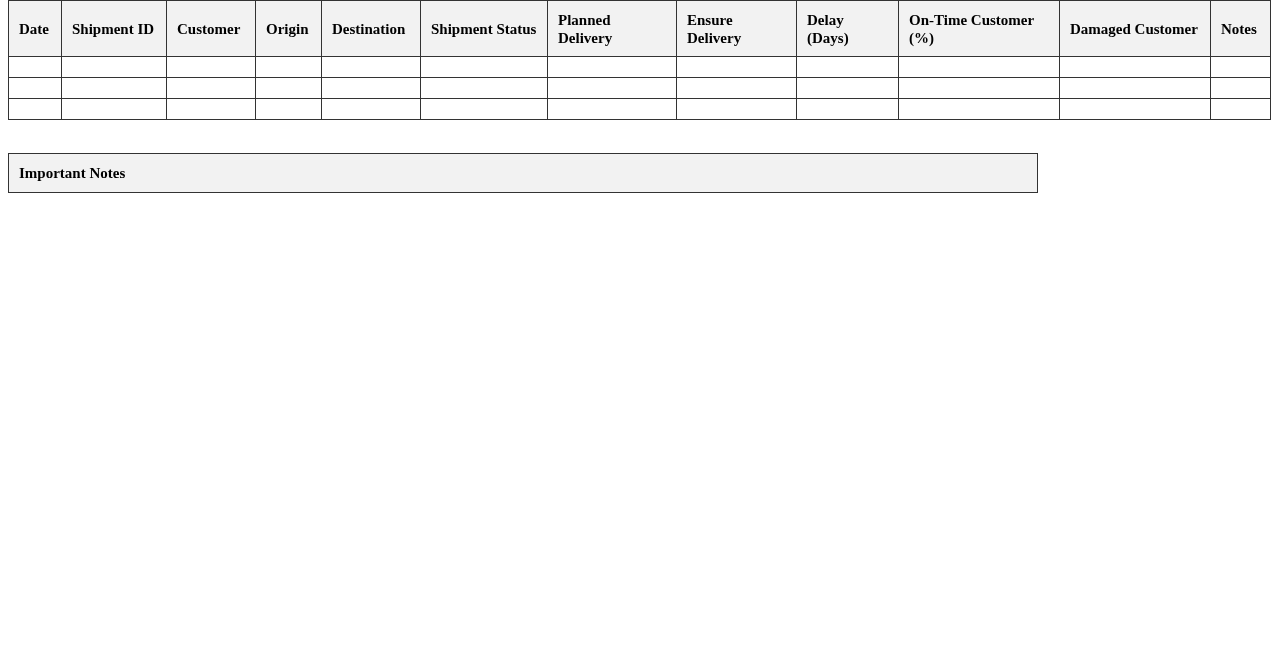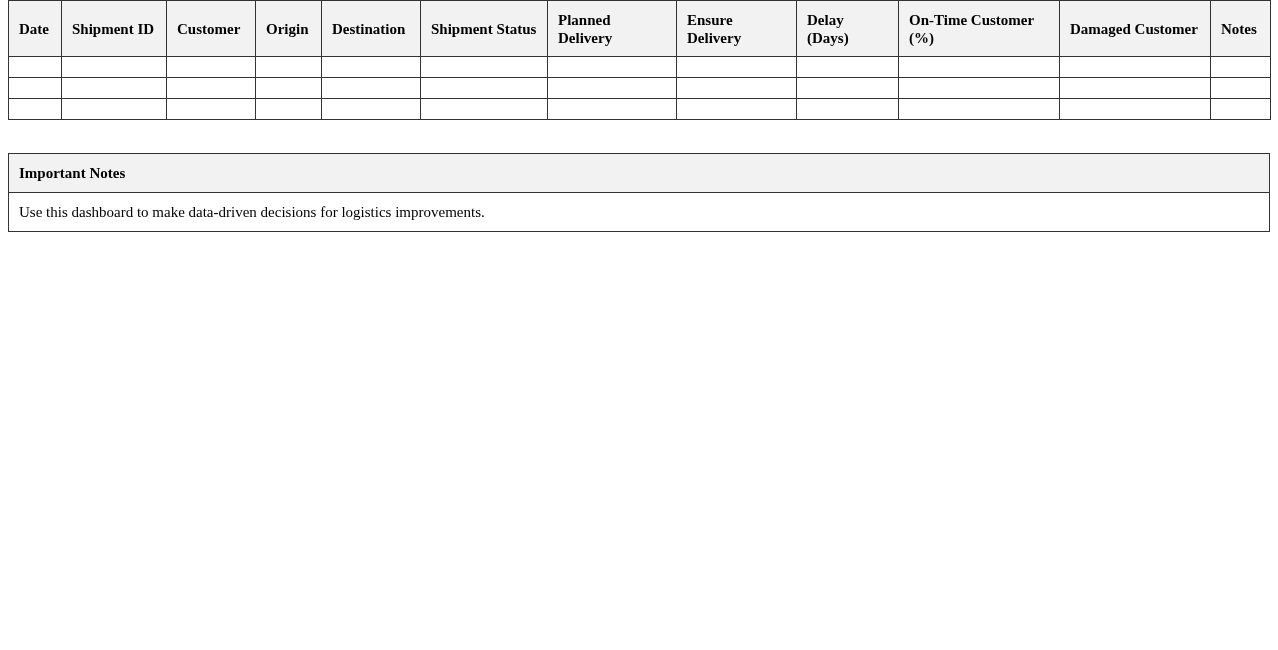--- a/index.html
+++ b/index.html
@@ -20,21 +20,21 @@
       vertical-align: middle;
     }
     .kpi-table th {
       background: #f2f2f2;
       font-weight: bold;
       height: 55px;
       line-height: 18px;
     }
     .kpi-table td { height: 20px; }
     .notes-table {
-      position: absolute; left: 8px; top: 153px; width: 1262px; border-radius: 18px;
+      position: absolute; left: 8px; top: 153px; width: 1030px; border-radius: 18px;
     }
     .notes-table th, .notes-table td {
       border: 1px solid #333;
       padding: 0 10px;
       text-align: left;
       height: 38px;
     }
     .notes-table th { background: #f2f2f2; font-weight: bold; }
   </style>
 </head>
@@ -117,17 +117,14 @@
     </tbody>
 </table>
 
 <table class="notes-table">
   <thead>
     <tr>
       <th>Important Notes</th>
     </tr>
   </thead>
   <tbody>
-    <tr>
-        <td>Use this dashboard to make data-driven decisions for logistics improvements.</td>
-      </tr>
   </tbody>
 </table>
 
 </body></html>

